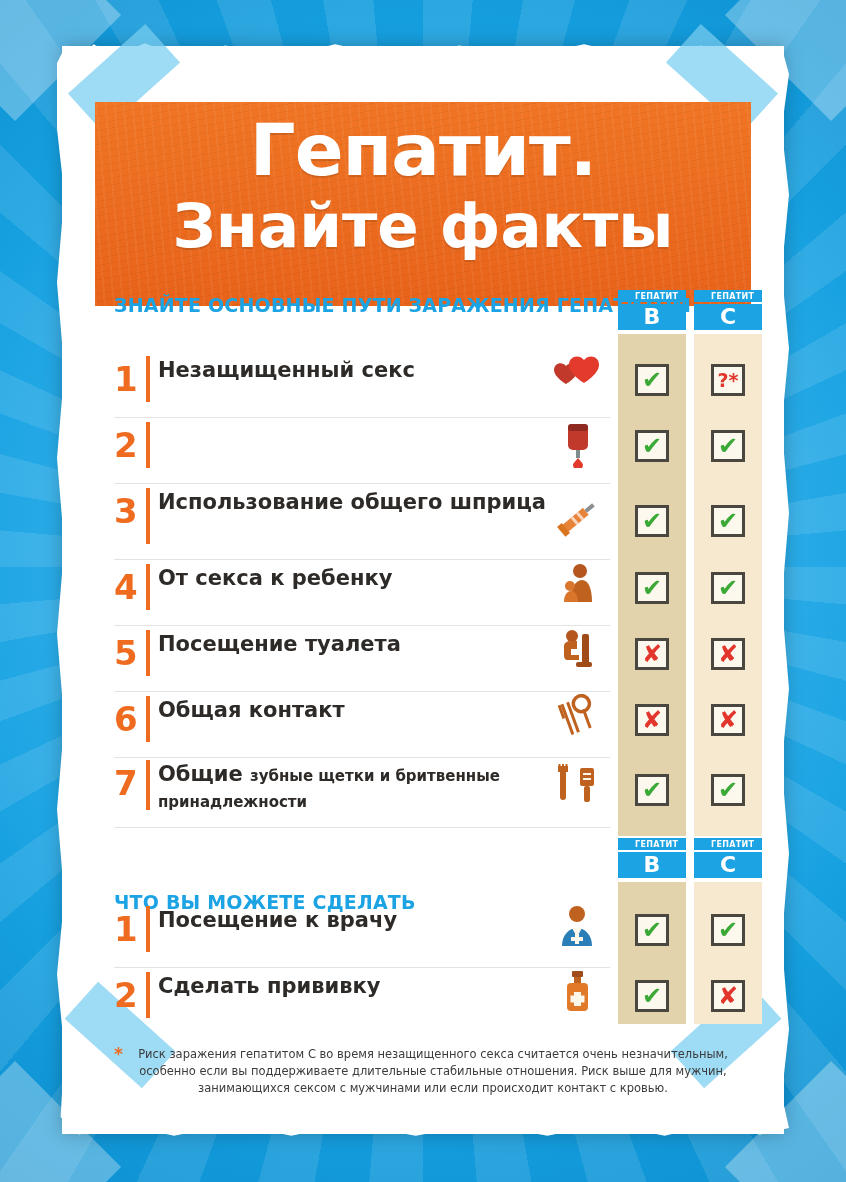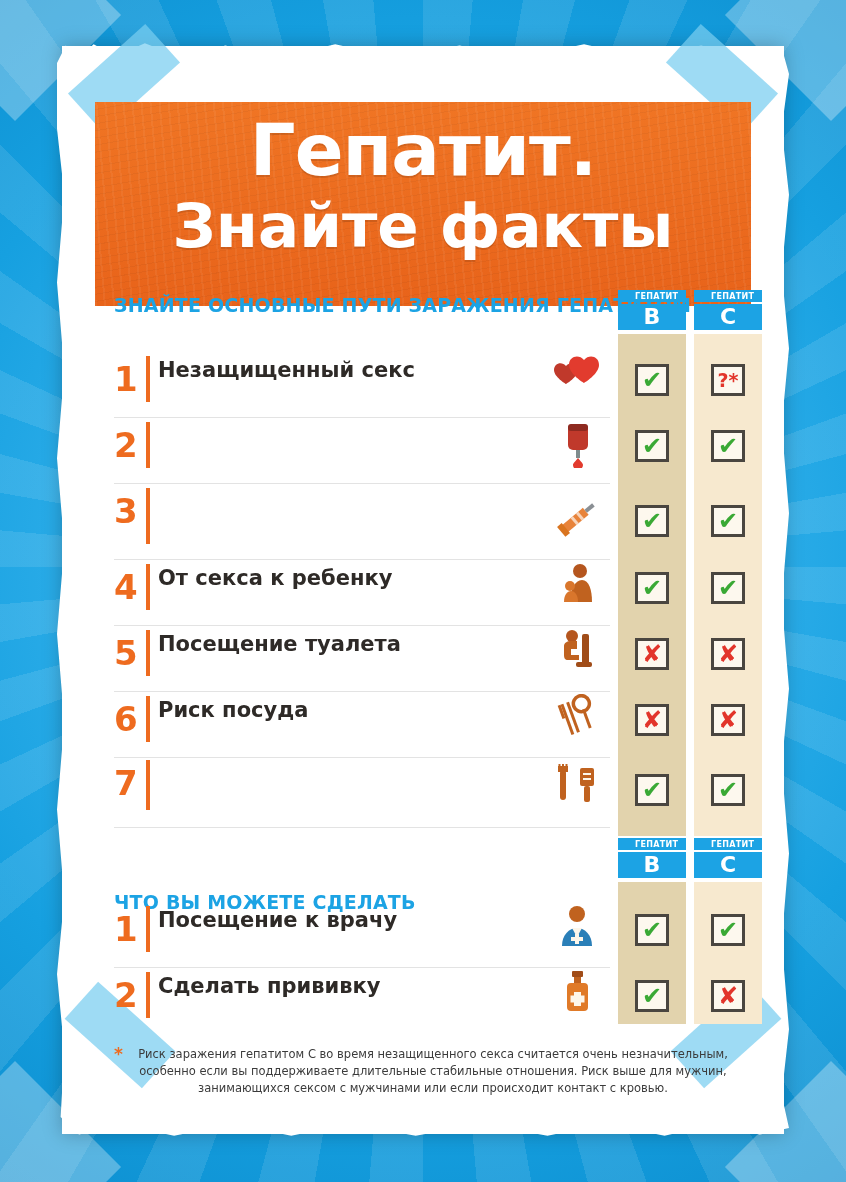--- a/index.html
+++ b/index.html
@@ -235,20 +235,21 @@
     <div class="mark ok" style="left:573px;top:384px;">
         <span>✔</span>
       </div>
     <div class="mark ok" style="left:649px;top:384px;">
         <span>✔</span>
       </div>
 
     <div class="row" style="top:444px;height:66px;">
       <div class="num">3</div>
       <div class="bar" style="height:56px;"></div>
+      <div class="label">Использование общего шприца</div>
       <div class="icon" style="top:4px;">
         <svg width="54" height="48" viewBox="0 0 54 48">
           <g transform="rotate(-40 27 24)">
             <rect x="10" y="20" width="28" height="9" fill="#e8833a"></rect>
             <rect x="6" y="18" width="6" height="13" fill="#d9741f"></rect>
             <rect x="38" y="22.5" width="10" height="4" fill="#8a8f94"></rect>
             <rect x="22" y="20" width="3" height="9" fill="#fff" opacity="0.65"></rect>
             <rect x="29" y="20" width="3" height="9" fill="#fff" opacity="0.65"></rect>
           </g>
         </svg>
@@ -300,21 +301,21 @@
     <div class="mark no" style="left:573px;top:592px;">
         <span>✘</span>
       </div>
     <div class="mark no" style="left:649px;top:592px;">
         <span>✘</span>
       </div>
 
     <div class="row" style="top:652px;">
       <div class="num">6</div>
       <div class="bar"></div>
-      <div class="label">Риск посуда</div>
+      <div class="label">Общая контакт</div>
       <div class="icon">
         <svg width="54" height="48" viewBox="0 0 54 48">
           <g transform="rotate(-20 27 24)">
             <rect x="16" y="6" width="3" height="32" fill="#c0621f"></rect>
             <rect x="22" y="6" width="3" height="32" fill="#c0621f"></rect>
             <rect x="13" y="6" width="3" height="14" fill="#c0621f"></rect>
             <circle cx="36" cy="12" r="8" fill="none" stroke="#c0621f" stroke-width="3.5"></circle>
             <rect x="34.5" y="18" width="3" height="20" fill="#c0621f"></rect>
           </g>
         </svg>
@@ -324,20 +325,21 @@
     <div class="mark no" style="left:573px;top:658px;">
         <span>✘</span>
       </div>
     <div class="mark no" style="left:649px;top:658px;">
         <span>✘</span>
       </div>
 
     <div class="row" style="top:716px;height:60px;">
       <div class="num">7</div>
       <div class="bar" style="height:50px;"></div>
+      <div class="label"><span>Общие </span><span class="thin">зубные щетки и бритвенные принадлежности</span></div>
       <div class="icon" style="top:2px;">
         <svg width="54" height="48" viewBox="0 0 54 48">
           <rect x="10" y="6" width="6" height="30" rx="3" fill="#c0621f"></rect>
           <rect x="8" y="2" width="10" height="6" fill="#c0621f"></rect>
           <rect x="8.5" y="0" width="2" height="3" fill="#c0621f"></rect>
           <rect x="12" y="0" width="2" height="3" fill="#c0621f"></rect>
           <rect x="15.5" y="0" width="2" height="3" fill="#c0621f"></rect>
           <rect x="30" y="4" width="14" height="18" rx="2" fill="#c0621f"></rect>
           <rect x="33" y="9" width="8" height="2" fill="#fdf6ea"></rect>
           <rect x="33" y="14" width="8" height="2" fill="#fdf6ea"></rect>

